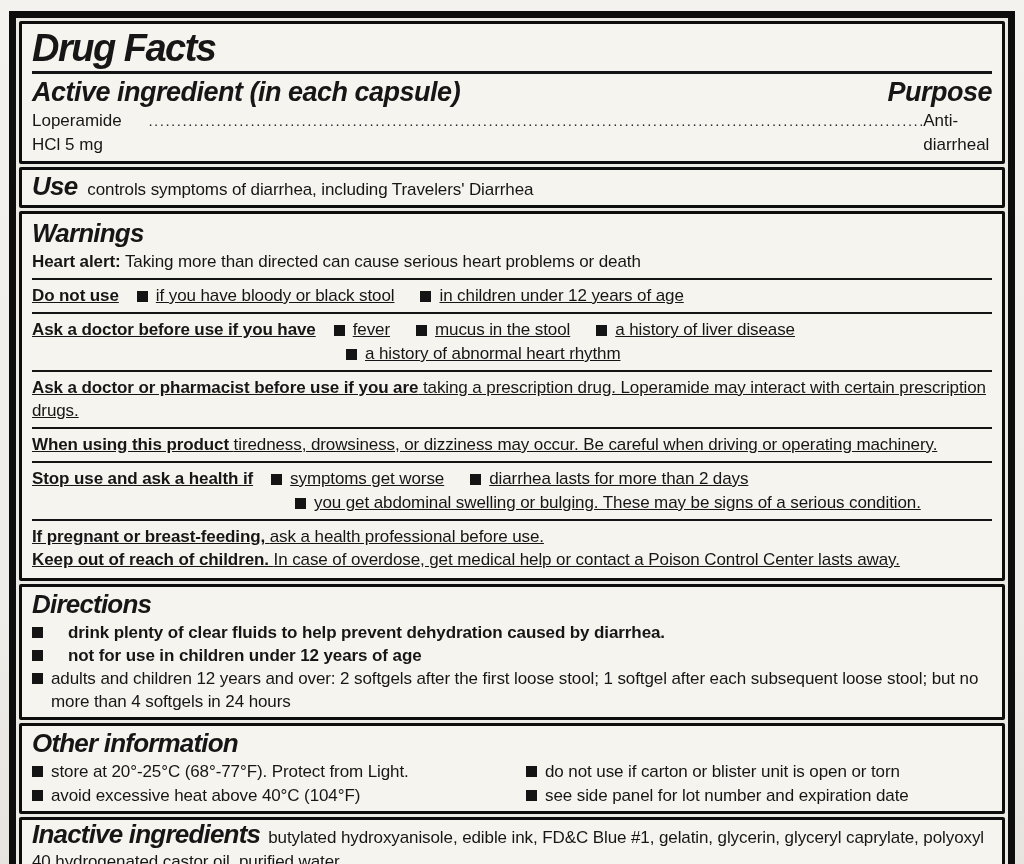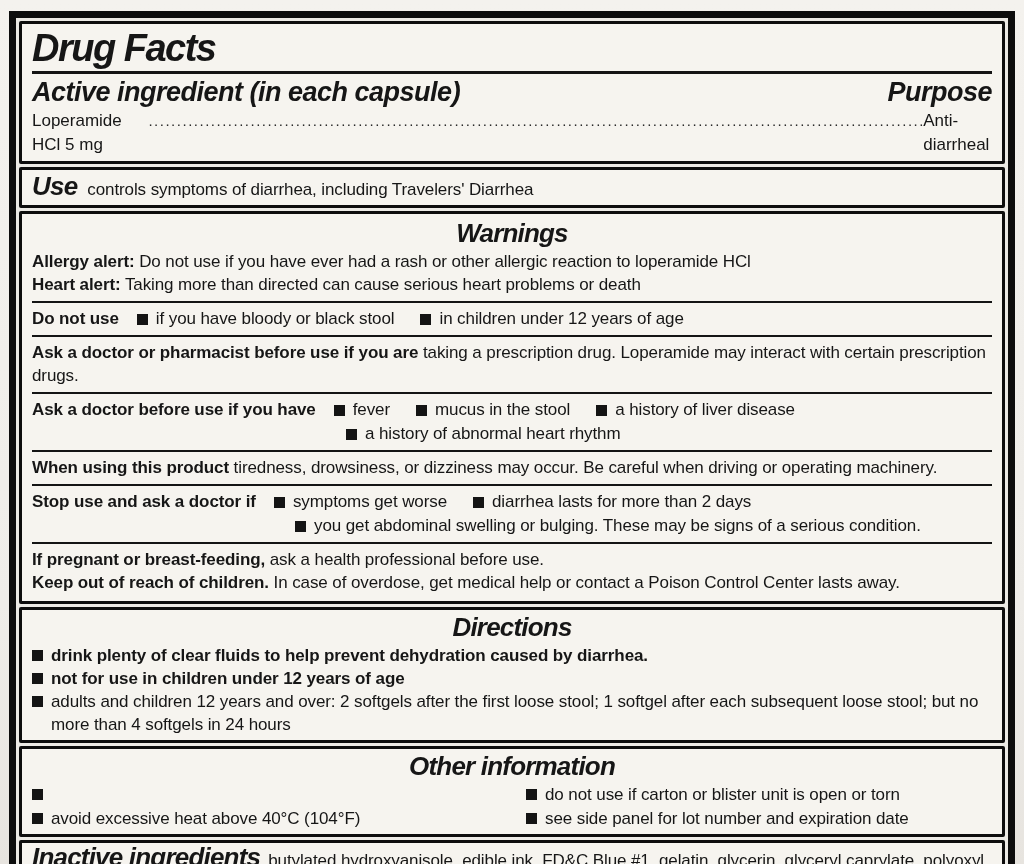--- a/index.html
+++ b/index.html
@@ -33,59 +33,59 @@
   }
   .box:last-child { margin-bottom: 0; }
 
   
   .t-title {
     font-size: 38px; font-weight: 700; font-style: italic;
     letter-spacing: -1.5px; line-height: 44px; margin: 0;
   }
   .rule { border-bottom: 3px solid #141414; margin: 1px 0 3px 0; }
   .t-h2 { font-size: 27px; font-weight: 700; font-style: italic; letter-spacing: -0.5px; }
-  .t-h1i { font-size: 26px; font-weight: 700; font-style: italic; letter-spacing: -0.8px; text-align: center; }
+  .t-h1i { font-size: 26px; font-weight: 700; font-style: italic; letter-spacing: -0.8px; }
   .t-body { font-size: 17px; line-height: 23px; letter-spacing: -0.1px; }
   p { margin: 0; }
   b { font-weight: 700; }
 
   
   .ai-head { display: flex; justify-content: space-between; align-items: baseline; margin-top: 2px; }
   .dotrow { display: flex; align-items: baseline; font-size: 17px; line-height: 24px; margin-top: 1px; }
   .dots {
     flex: 1 1 auto; overflow: hidden; white-space: nowrap;
     padding: 0 4px; letter-spacing: 1.5px; color: #2a2a2a; font-size: 15px;
   }
 
   
   .userow { padding-top: 1px; padding-bottom: 3px; }
   .userow .t-h1i { margin-right: 10px; }
 
   
   .wsec { padding: 0 10px 2px 10px; }
   .wrow { padding: 4px 0 5px 0; }
-  .wrow + .wrow { border-top: 2px solid #141414; }
+  .wrow + .wrow { border-top: 2px solid #141414; text-decoration: underline; }
   .wrow h2 { margin: 0 0 1px 0; }
 
   
   .sq {
     display: inline-block; width: 11px; height: 11px;
     background: #141414; flex: none;
   }
   .ib { white-space: nowrap; }
   .ib .sq { margin-right: 8px; transform: translateY(1px); display: inline-block; }
   .gap1 { margin-left: 18px; }
   .gap2 { margin-left: 26px; }
   .line2-askdoc { margin-left: 314px; margin-top: 1px; }
   .line2-stop  { margin-left: 263px; margin-top: 1px; }
 
   
   .b-item { display: flex; align-items: flex-start; }
   .b-item .sq { margin-top: 6px; margin-right: 8px; }
-  .b-bold { font-weight: 700; }
+  .b-bold { font-weight: 700; gap: 17px; }
 
   
   .oi-grid { display: grid; grid-template-columns: 486px 1fr; column-gap: 8px; row-gap: 1px; }
 
   
   .runin { font-size: 17px; line-height: 24px; letter-spacing: -0.1px; }
   .runin .t-h1i { margin-right: 8px; }
 </style>
 </head>
 <body>
@@ -108,48 +108,47 @@
     </section>
 
     <section class="box userow">
       <span class="t-h1i">Use</span><span class="t-body">controls symptoms of diarrhea, including Travelers' Diarrhea</span>
     </section>
 
     <section class="box wsec">
 
       <div class="wrow">
         <h2 class="t-h1i">Warnings</h2>
-        <p class="t-body"><b>Allergy alert:</b> <span>Do not use if you have ever had a rash or other allergic reaction to loperamide HCl</span></p>
         <p class="t-body"><b>Heart alert:</b> <span>Taking more than directed can cause serious heart problems or death</span></p>
       </div>
 
       <div class="wrow t-body">
         <b>Do not use</b><span class="ib gap1"><span class="sq"></span><span>if you have bloody or black stool</span></span><span class="ib gap2"><span class="sq"></span><span>in children under 12 years of age</span></span>
-      </div>
-
-      <div class="wrow t-body">
-        <b>Ask a doctor or pharmacist before use if you are</b> <span>taking a prescription drug. Loperamide may interact with certain prescription drugs.</span>
       </div>
 
       <div class="wrow t-body">
         <div>
           <b>Ask a doctor before use if you have</b><span class="ib gap1"><span class="sq"></span><span>fever</span></span><span class="ib gap2"><span class="sq"></span><span>mucus in the stool</span></span><span class="ib gap2"><span class="sq"></span><span>a history of liver disease</span></span>
         </div>
         <div class="line2-askdoc">
           <span class="ib"><span class="sq"></span><span>a history of abnormal heart rhythm</span></span>
         </div>
       </div>
 
       <div class="wrow t-body">
+        <b>Ask a doctor or pharmacist before use if you are</b> <span>taking a prescription drug. Loperamide may interact with certain prescription drugs.</span>
+      </div>
+
+      <div class="wrow t-body">
         <b>When using this product</b> <span>tiredness, drowsiness, or dizziness may occur. Be careful when driving or operating machinery.</span>
       </div>
 
       <div class="wrow t-body">
         <div>
-          <b>Stop use and ask a doctor if</b><span class="ib gap1"><span class="sq"></span><span>symptoms get worse</span></span><span class="ib gap2"><span class="sq"></span><span>diarrhea lasts for more than 2 days</span></span>
+          <b>Stop use and ask a health if</b><span class="ib gap1"><span class="sq"></span><span>symptoms get worse</span></span><span class="ib gap2"><span class="sq"></span><span>diarrhea lasts for more than 2 days</span></span>
         </div>
         <div class="line2-stop">
           <span class="ib"><span class="sq"></span><span>you get abdominal swelling or bulging. These may be signs of a serious condition.</span></span>
         </div>
       </div>
 
       <div class="wrow t-body">
         <p><b>If pregnant or breast-feeding,</b> <span>ask a health professional before use.</span></p>
         <p><b>Keep out of reach of children.</b> <span>In case of overdose, get medical help or contact a Poison Control Center lasts away.</span></p>
       </div>
@@ -170,20 +169,21 @@
         <span class="sq"></span>
           <span>adults and children 12 years and over: 2 softgels after the first loose stool; 1 softgel after each subsequent loose stool; but no more than 4 softgels in 24 hours</span>
       </div>
     </section>
 
     <section class="box">
       <h2 class="t-h1i" style="margin:0 0 1px 0;">Other information</h2>
       <div class="oi-grid t-body">
         <div class="b-item">
             <span class="sq"></span>
+            <span>store at 20°-25°C (68°-77°F). Protect from Light.</span>
           </div>
         <div class="b-item">
             <span class="sq"></span>
             <span>do not use if carton or blister unit is open or torn</span>
           </div>
         <div class="b-item">
             <span class="sq"></span>
             <span>avoid excessive heat above 40°C (104°F)</span>
           </div>
         <div class="b-item">

